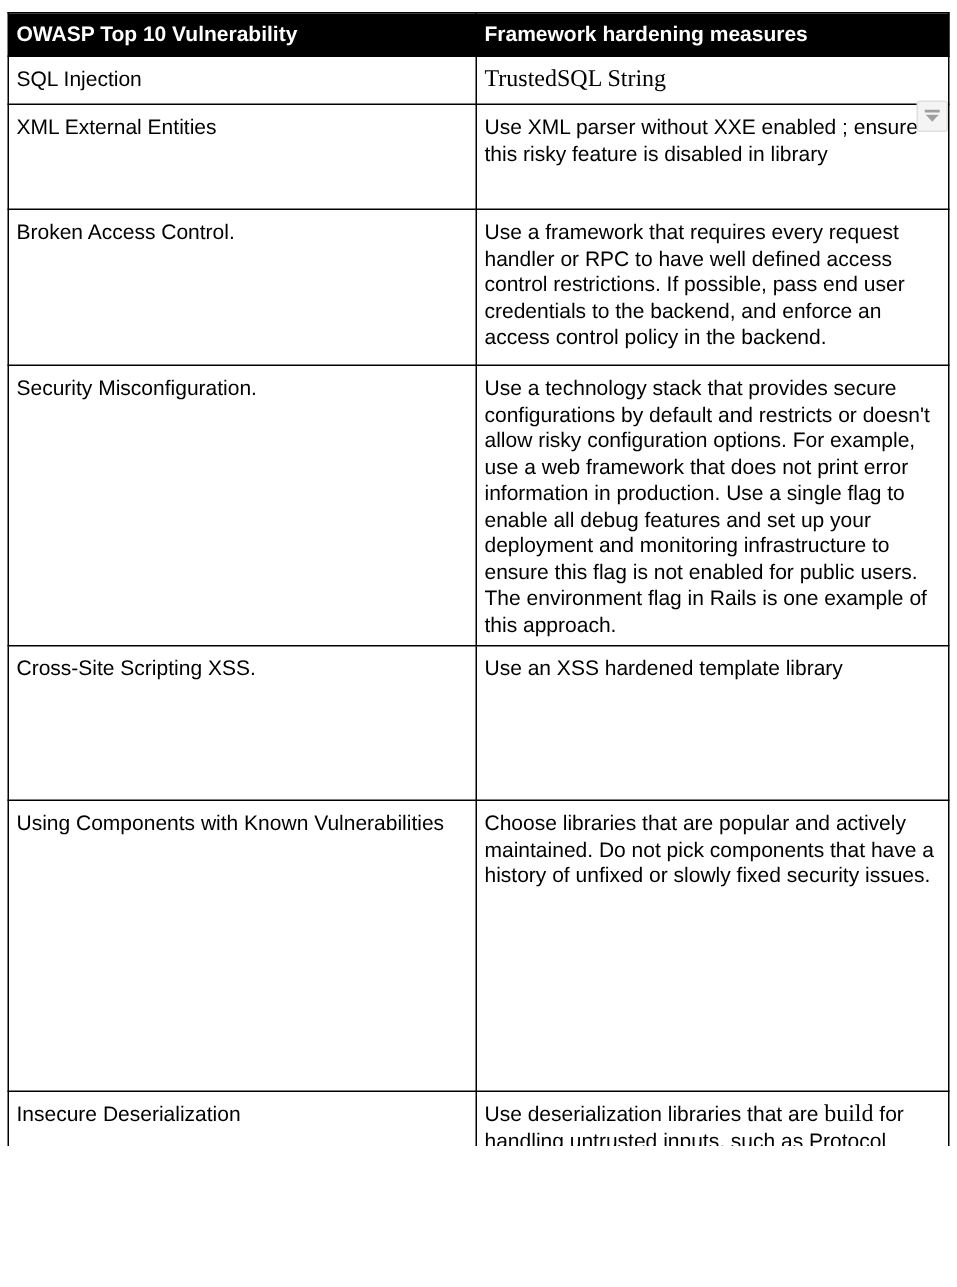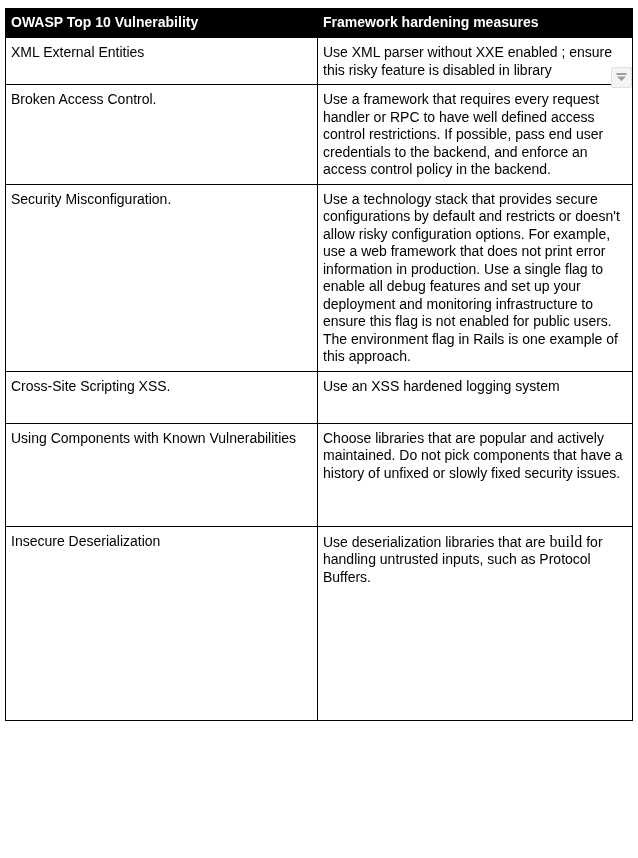--- a/index.html
+++ b/index.html
@@ -98,34 +98,38 @@
       <col class="c-meas">
     </colgroup>
     <thead>
       <tr>
         <th>OWASP Top 10 Vulnerability</th>
         <th>Framework hardening measures</th>
       </tr>
     </thead>
     <tbody>
         <tr>
+          <td>SQL Injection</td>
+          <td><span class="serif">TrustedSQL String</span></td>
+        </tr>
+        <tr>
           <td>XML External Entities</td>
           <td><span class="sans">Use XML parser without XXE enabled ; ensure this risky feature is disabled in library</span></td>
         </tr>
         <tr>
           <td>Broken Access Control.</td>
           <td><span class="sans">Use a framework that requires every request handler or RPC to have well defined access control restrictions. If possible, pass end user credentials to the backend, and enforce an access control policy in the backend.</span></td>
         </tr>
         <tr>
           <td>Security Misconfiguration.</td>
           <td><span class="sans">Use a technology stack that provides secure configurations by default and restricts or doesn't allow risky configuration options. For example, use a web framework that does not print error information in production. Use a single flag to enable all debug features and set up your deployment and monitoring infrastructure to ensure this flag is not enabled for public users. The environment flag in Rails is one example of this approach.</span></td>
         </tr>
         <tr>
           <td>Cross-Site Scripting XSS.</td>
-          <td><span class="sans">Use an XSS hardened logging system</span></td>
+          <td><span class="sans">Use an XSS hardened template library</span></td>
         </tr>
         <tr>
           <td>Using Components with Known Vulnerabilities</td>
           <td><span class="sans">Choose libraries that are popular and actively maintained. Do not pick components that have a history of unfixed or slowly fixed security issues.</span></td>
         </tr>
         <tr>
           <td>Insecure Deserialization</td>
           <td><span class="sans">Use deserialization libraries that are </span><span class="serif">build</span><span class="sans"> for handling untrusted inputs, such as Protocol Buffers.</span></td>
         </tr>
       </tbody>

